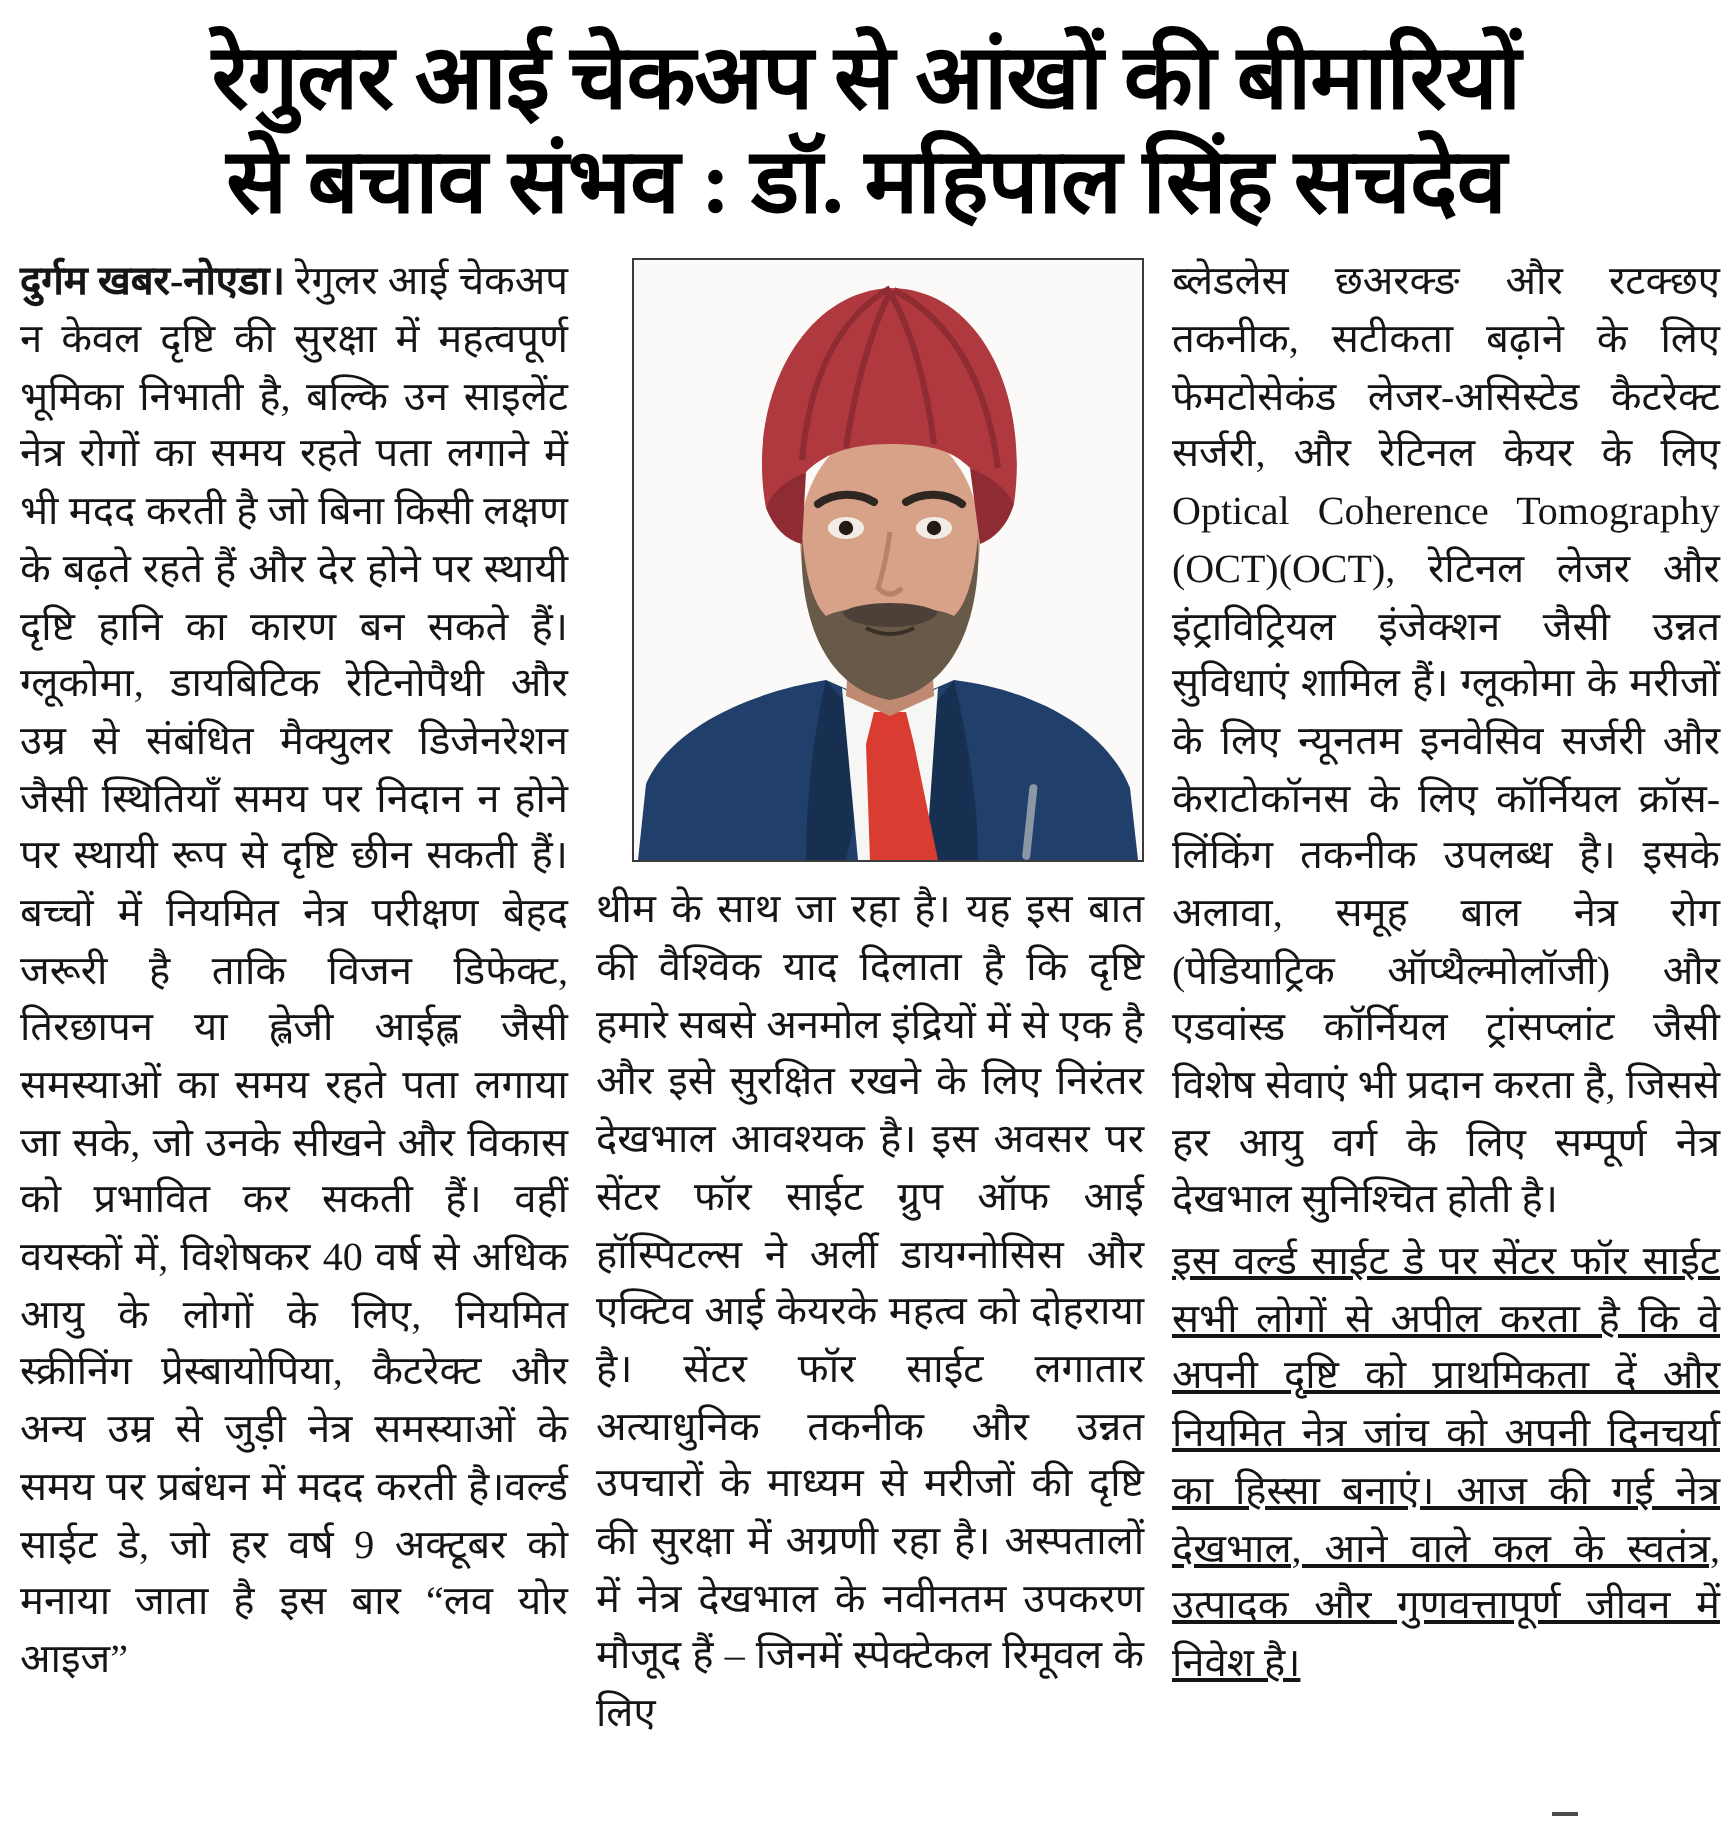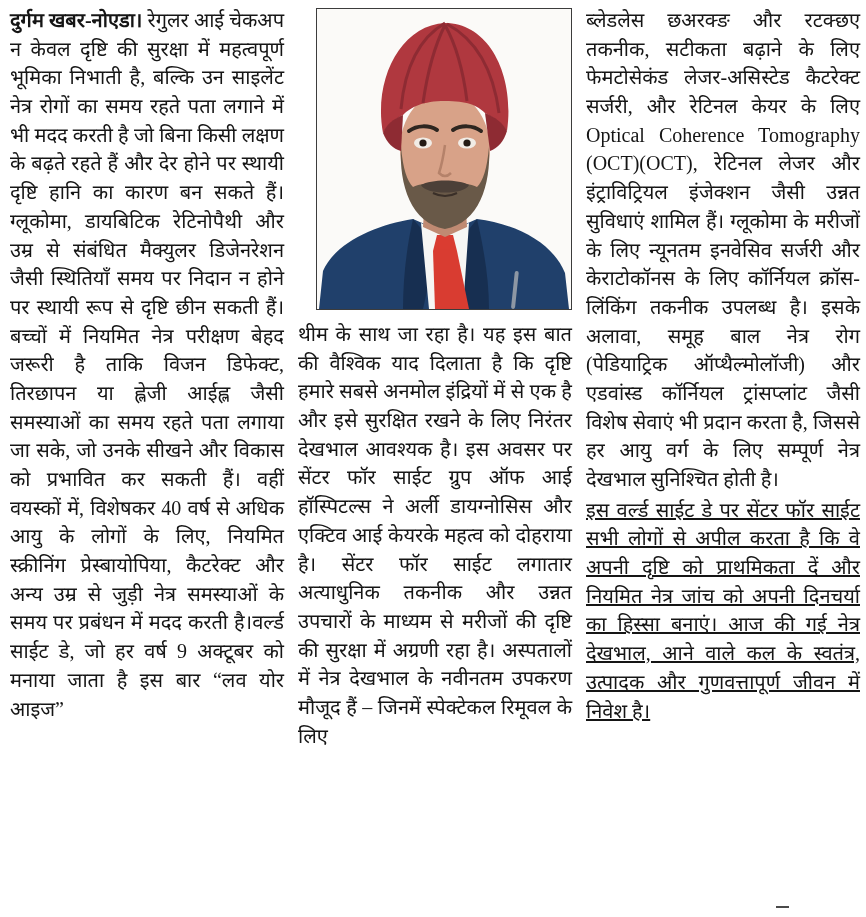--- a/index.html
+++ b/index.html
@@ -62,20 +62,24 @@
     width: 13px;
     height: 2px;
     background: #4a4a4a;
   }
 </style>
 </head>
 <body>
 
 <div class="page">
 
+  <h1 class="headline">
+    <span class="hl-line">रेगुलर आई चेकअप से आंखों की बीमारियों</span>
+    <span class="hl-line">से बचाव संभव : डॉ. महिपाल सिंह सचदेव</span>
+  </h1>
 
   <div class="columns">
 
     <div class="col">
       <p><span class="dateline">दुर्गम खबर-नोएडा।</span> <span>रेगुलर आई चेकअप न केवल दृष्टि की सुरक्षा में महत्वपूर्ण भूमिका निभाती है, बल्कि उन साइलेंट नेत्र रोगों का समय रहते पता लगाने में भी मदद करती है जो बिना किसी लक्षण के बढ़ते रहते हैं और देर होने पर स्थायी दृष्टि हानि का कारण बन सकते हैं। ग्लूकोमा, डायबिटिक रेटिनोपैथी और उम्र से संबंधित मैक्युलर डिजेनरेशन जैसी स्थितियाँ समय पर निदान न होने पर स्थायी रूप से दृष्टि छीन सकती हैं।बच्चों में नियमित नेत्र परीक्षण बेहद जरूरी है ताकि विजन डिफेक्ट, तिरछापन या ह्लेजी आईह्ल जैसी समस्याओं का समय रहते पता लगाया जा सके, जो उनके सीखने और विकास को प्रभावित कर सकती हैं। वहीं वयस्कों में, विशेषकर 40 वर्ष से अधिक आयु के लोगों के लिए, नियमित स्क्रीनिंग प्रेस्बायोपिया, कैटरेक्ट और अन्य उम्र से जुड़ी नेत्र समस्याओं के समय पर प्रबंधन में मदद करती है।वर्ल्ड साईट डे, जो हर वर्ष 9 अक्टूबर को मनाया जाता है इस बार “लव योर आइज”</span></p>
     </div>
 
     <div class="col">
       <figure class="photo">
         <svg viewBox="0 0 254 300" xmlns="http://www.w3.org/2000/svg">

